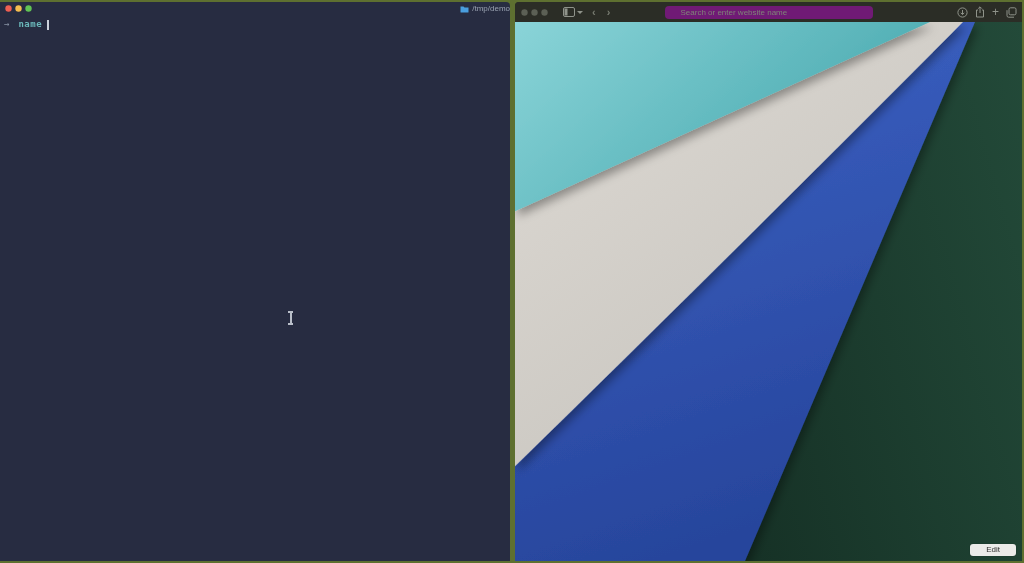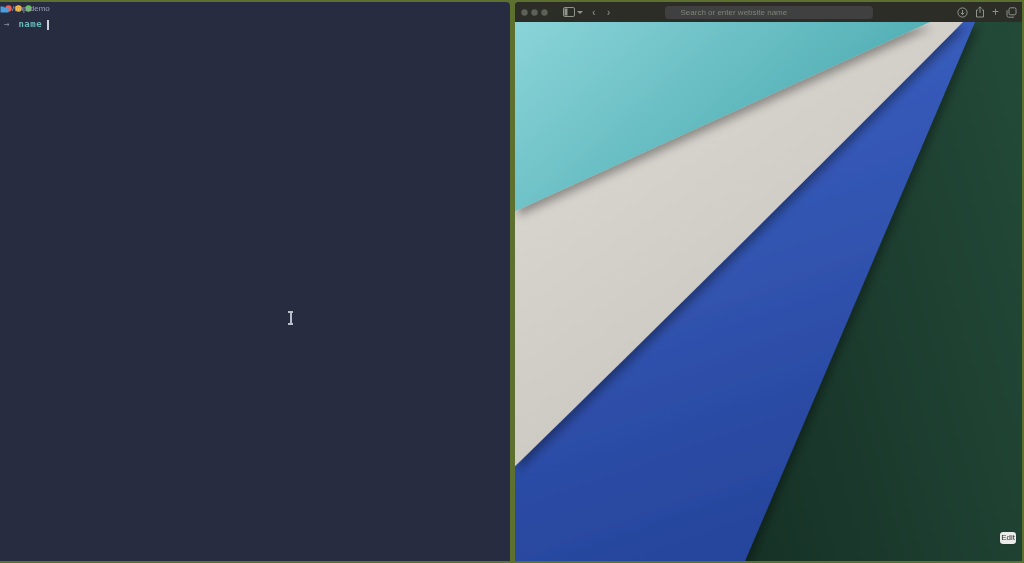--- a/index.html
+++ b/index.html
@@ -11,21 +11,21 @@
   }
   
   .terminal{
     position:absolute;left:0;top:2px;width:510px;height:559px;
     background:#272c41;border-radius:0 4px 0 0;
   }
   .term-titlebar{position:relative;height:12px;}
   .lights{position:absolute;left:5px;top:3px;display:flex;gap:3px;}
   .lights svg{display:block;}
   .term-title{
-    position:absolute;left:0;right:0;top:2px;display:flex;justify-content:flex-start;
+    position:absolute;left:0;right:0;top:2px;display:flex;justify-content:flex-end;
     align-items:center;gap:3px;font-size:8px;color:#99a1b1;line-height:10px;
   }
   .term-title svg{display:block;}
   .prompt-line{
     display:flex;align-items:center;padding:5px 0 0 4px;
     font-family:"DejaVu Sans Mono",monospace;font-size:9px;line-height:11px;
   }
   .prompt-arrow{color:#8791a3;}
   .prompt-cmd{color:#6ab7ba;font-weight:bold;margin-left:9px;letter-spacing:0.5px;}
   .term-cursor{width:2px;height:10px;background:#ccd2dc;margin-left:5px;}
@@ -46,33 +46,33 @@
   }
   .b-lights{display:flex;gap:3px;margin-right:8px;}
   .tb-btn{display:flex;align-items:center;justify-content:center;color:#8f938a;
     background:none;border:none;padding:0;margin:0;height:14px;}
   .tb-btn svg{display:block;}
   .nav-chevron{font-size:11px;line-height:12px;color:#787c71;font-weight:bold;padding:0 2px;}
   .caret-down{width:0;height:0;border-left:3px solid transparent;
     border-right:3px solid transparent;border-top:3px solid #8f938a;margin-left:2px;}
   .search-field{
     position:absolute;left:50%;top:4px;transform:translateX(-50%);
-    width:208px;height:13px;background:#404040;border:none;border-radius:4px;
+    width:208px;height:13px;background:#701a75;border:none;border-radius:4px;
     color:#9ea293;font-size:8px;font-family:"Liberation Sans",sans-serif;
     padding:0 4px 0 16px;box-sizing:border-box;outline:none;
   }
   .search-field::placeholder{color:#7f8378;}
   .search-mag{position:absolute;left:calc(50% - 100px);top:7px;pointer-events:none;}
   .right-btns{position:absolute;right:5px;top:0;height:20px;display:flex;align-items:center;gap:7px;}
   .plus-label{font-size:12px;color:#8f938a;line-height:12px;}
   .content{flex:1;position:relative;overflow:hidden;}
   .content svg.wallpaper{position:absolute;inset:0;width:100%;height:100%;display:block;}
   .edit-btn{
-    position:absolute;right:6px;bottom:17px;background:#ebebe9;color:#2e2e2e;
-    font-size:8px;line-height:10px;padding:1px 1px;border-radius:3px;border:none;
+    position:absolute;right:6px;bottom:5px;background:#ebebe9;color:#2e2e2e;
+    font-size:8px;line-height:10px;padding:1px 16px;border-radius:3px;border:none;
     font-family:"Liberation Sans",sans-serif;box-shadow:0 0 1px rgba(0,0,0,.4);
   }
 </style>
 </head>
 <body>
 
 <div class="terminal">
   <div class="term-titlebar">
     <div class="lights">
       <svg width="7" height="7">

